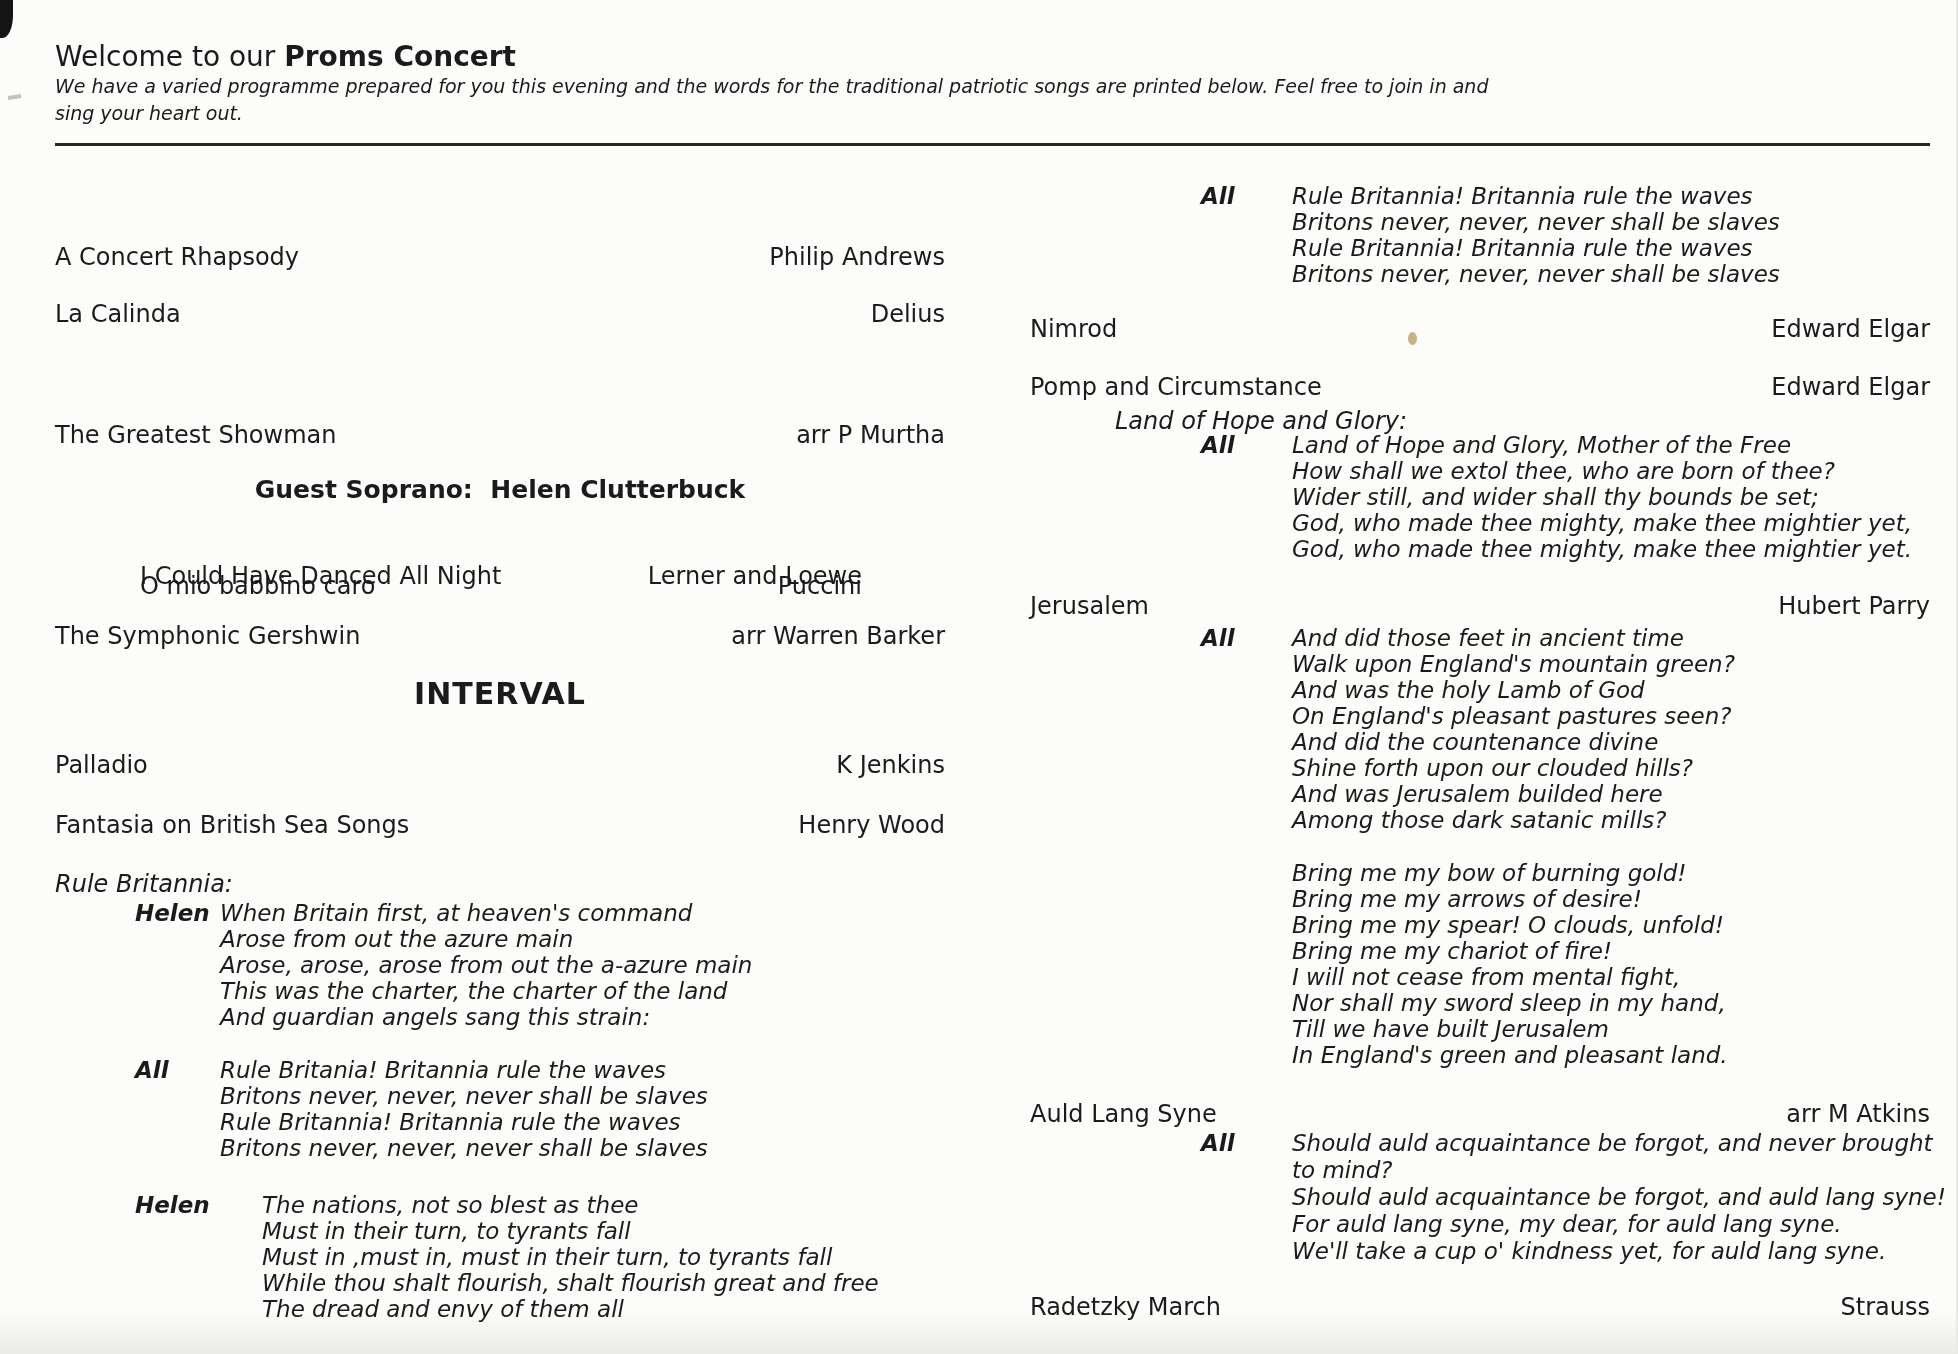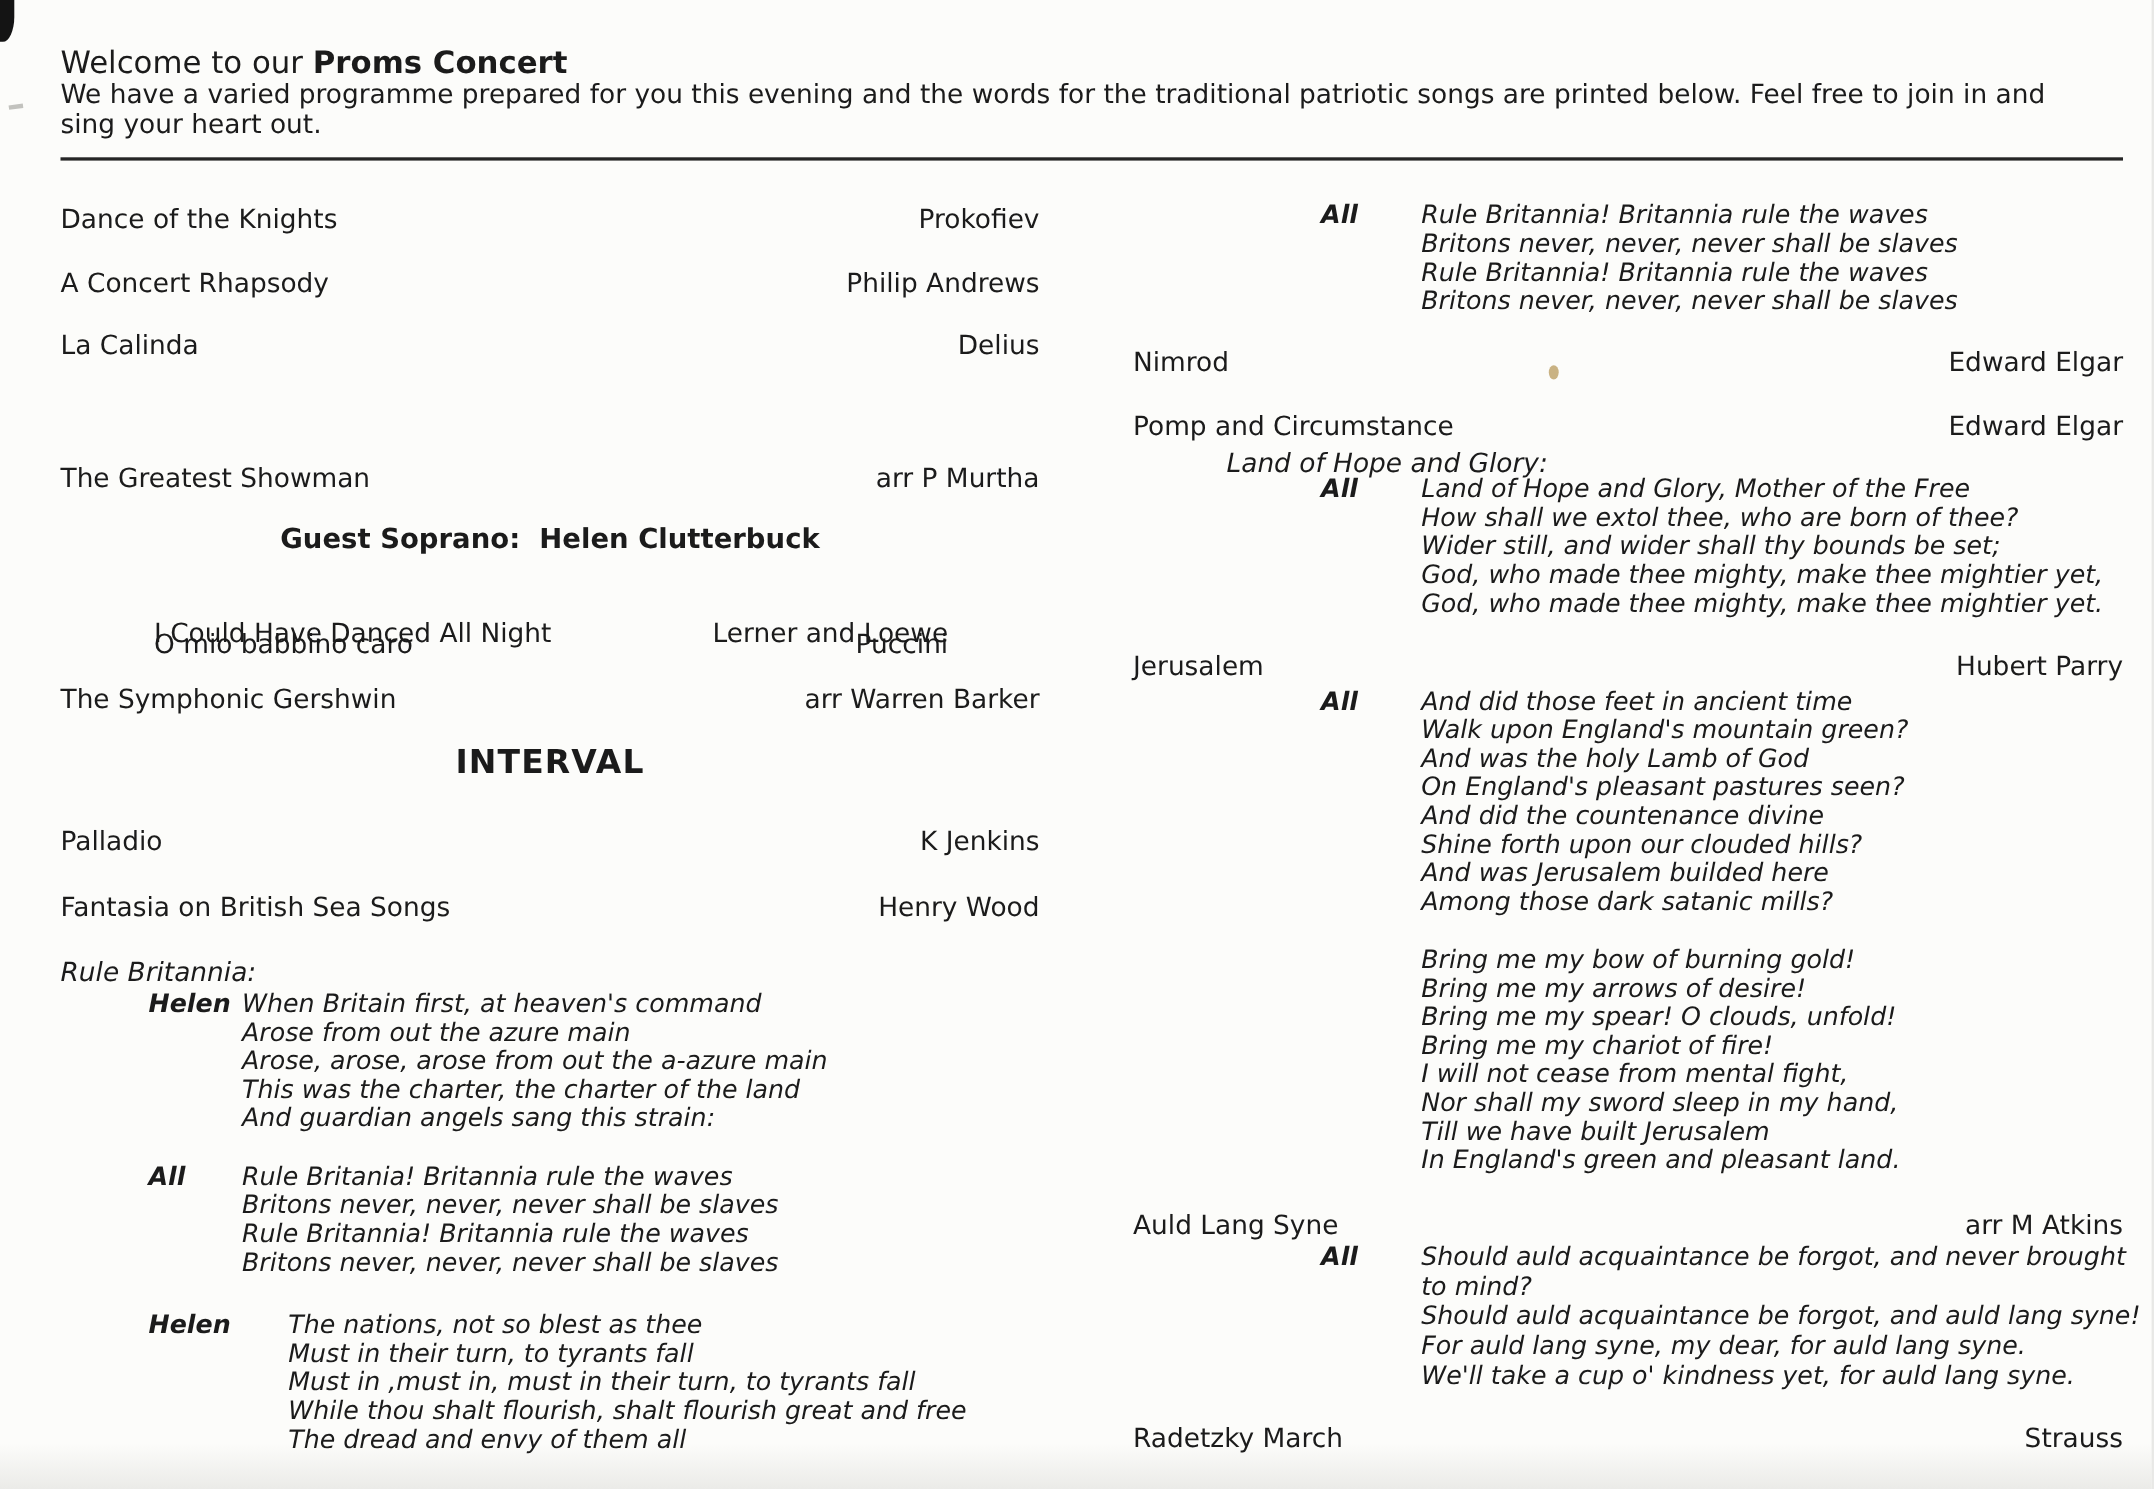--- a/index.html
+++ b/index.html
@@ -13,21 +13,21 @@
   .title { font-size:24px; line-height:28px; white-space:pre; }
   .composer { font-size:24px; line-height:28px; white-space:pre; text-align:right; }
   .heading-bold { font-weight:bold; font-size:25px; line-height:30px; white-space:pre; text-align:center; }
   .interval { font-weight:bold; font-size:30px; line-height:36px; letter-spacing:1px; text-align:center; }
   .section-italic { font-style:italic; font-size:24px; line-height:28px; white-space:pre; }
   .verse-label { font-style:italic; font-weight:bold; font-size:23px; line-height:26px; white-space:pre; }
   .verse-lines { font-style:italic; font-size:23px; line-height:26px; white-space:pre; }
   .verse-lines.lh27 { line-height:27px; }
   .header-line { font-size:28px; line-height:34px; white-space:pre; }
   .header-line b { font-weight:bold; }
-  .intro { font-size:24px; line-height:27px; white-space:pre; }
+  .intro { font-size:19px; line-height:27px; white-space:pre;font-style:italic; }
   .rule { position:absolute; background:#262626; }
   .corner-blob { position:absolute; left:0; top:0; width:13px; height:38px; background:#141414; border-bottom-right-radius:80% 60%; }
   .speck { position:absolute; left:1408px; top:332px; width:9px; height:13px; background:#c9b283; border-radius:50%; }
   .dash { position:absolute; left:8px; top:95px; width:13px; height:4px; background:#c2c2be; transform:rotate(-8deg); }
   .bottom-shade { position:absolute; left:0; right:0; bottom:0; height:42px;
     background:linear-gradient(to bottom, rgba(110,110,100,0), rgba(110,110,100,0.12)); }
 </style>
 </head>
 <body>
 
@@ -36,24 +36,20 @@
   <div class="corner-blob"></div>
   <div class="dash"></div>
   <div class="speck"></div>
   <div class="bottom-shade"></div>
 
   <div class="abs header-line" style="left:55px; top:40px;"><span>Welcome to our </span><b>Proms Concert</b></div>
   <div class="abs intro" style="left:55px; top:73px;">We have a varied programme prepared for you this evening and the words for the traditional patriotic songs are printed below. Feel free to join in and
 sing your heart out.</div>
   <div class="rule" style="left:55px; top:143px; width:1875px; height:3px;"></div>
 
-  <div class="row" style="left:55px; top:185px; width:890px;">
-    <span class="title">Dance of the Knights</span>
-    <span class="composer">Prokofiev</span>
-  </div>
   <div class="row" style="left:55px; top:243px; width:890px;">
     <span class="title">A Concert Rhapsody</span>
     <span class="composer">Philip Andrews</span>
   </div>
   <div class="row" style="left:55px; top:300px; width:890px;">
     <span class="title">La Calinda</span>
     <span class="composer">Delius</span>
   </div>
   <div class="row" style="left:55px; top:421px; width:890px;">
     <span class="title">The Greatest Showman</span>

